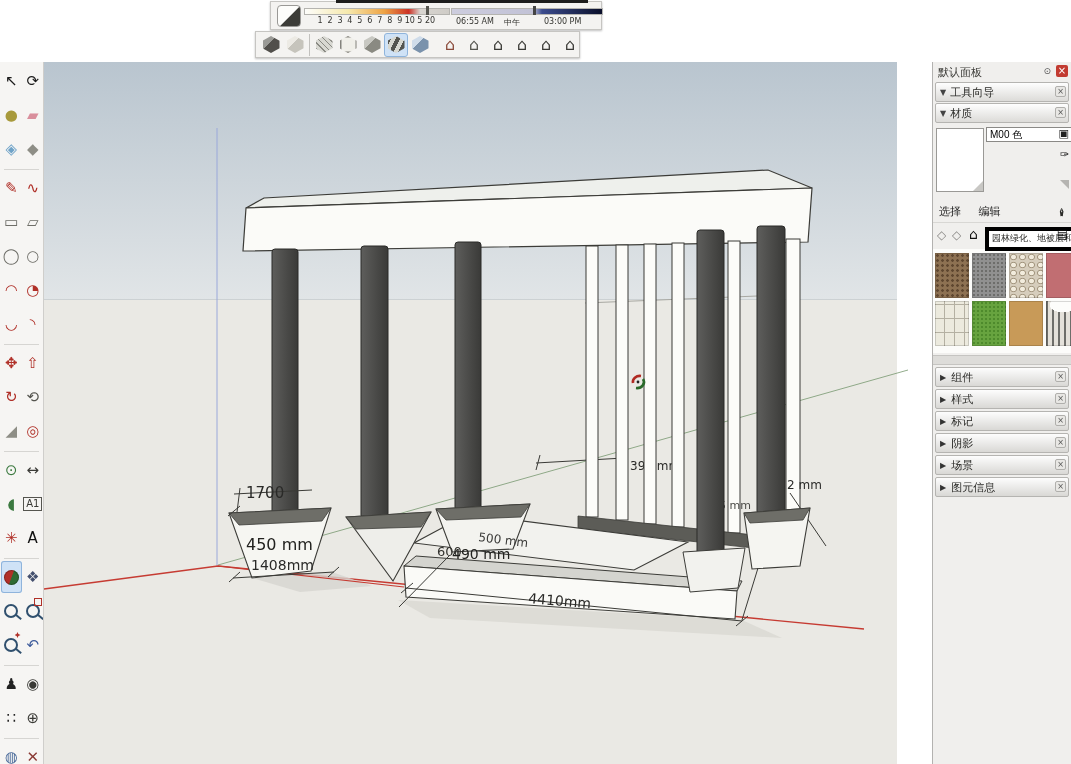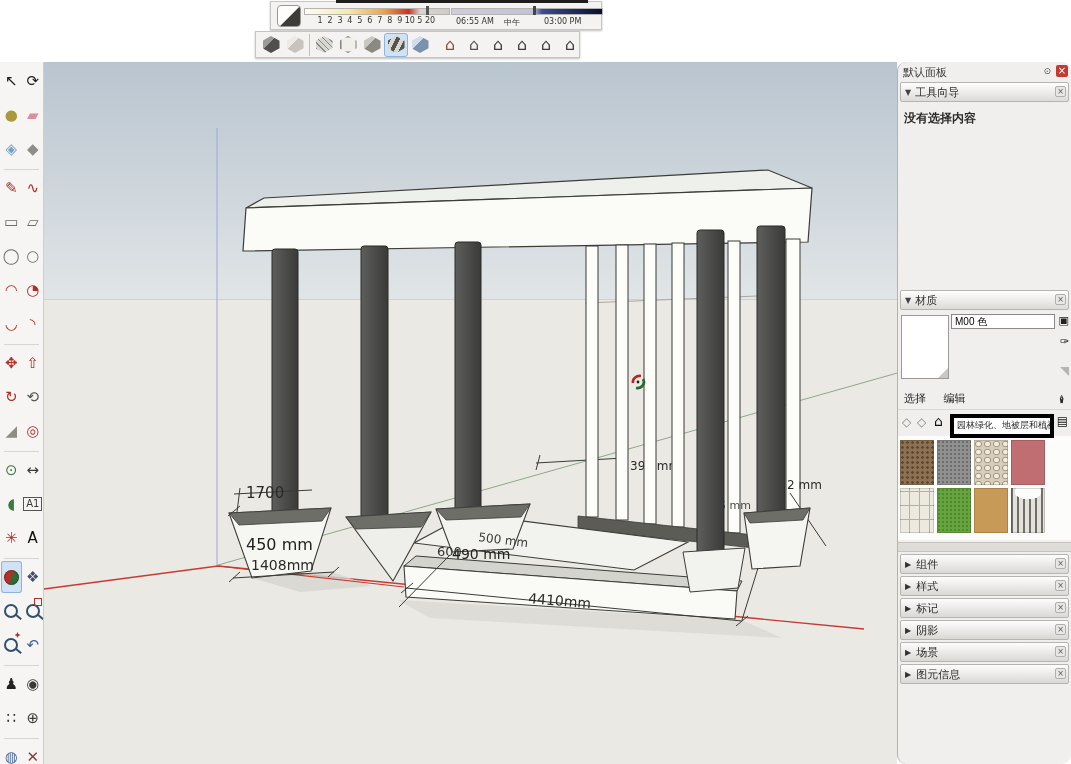--- a/index.html
+++ b/index.html
@@ -50,22 +50,22 @@
   .ltb-sep{height:1px;background:#d6d5d2;margin:2px 4px;}
   .boxed{border:1px solid #55554f;font-size:10px;padding:0 2px;line-height:12px;text-align:center;}
   .mag{width:10px;height:10px;border:2px solid #30506e;border-radius:50%;position:relative;display:inline-block;}
   .mag::after{content:'';position:absolute;width:7px;height:2px;background:#30506e;right:-6px;bottom:-2px;transform:rotate(40deg);}
   .mag-badge{position:absolute;width:6px;height:6px;}
   .mag-badge.red{border:1.5px solid #b03028;right:1px;top:3px;}
   .mag-badge.arrows{background:#b03028;clip-path:polygon(50% 0,65% 35%,100% 50%,65% 65%,50% 100%,35% 65%,0 50%,35% 35%);right:1px;top:3px;}
   .orbit-ic{width:15px;height:15px;border-radius:50%;display:inline-block;
      background:linear-gradient(110deg,#b23028 48%,#2f6b33 52%);box-shadow:inset 0 0 0 1px rgba(0,0,0,.25);}
   
-  .right-panel{position:absolute;right:0;top:62px;bottom:0;width:174px;background:#f0efed;
-     border-left:1px solid #b3b2b0;z-index:5;box-sizing:border-box;color:#2b2b28;border-radius:9px;}
+  .right-panel{position:absolute;right:0;top:62px;bottom:0;width:139px;background:#f0efed;
+     border-left:1px solid #b3b2b0;z-index:5;box-sizing:border-box;color:#2b2b28;}
   .rp-title{height:19px;font-size:11px;padding:3px 5px 0;position:relative;color:#3a3a36;box-sizing:border-box;}
   .pin{position:absolute;right:20px;top:4px;font-size:9px;color:#555;}
   .close-red{position:absolute;right:3px;top:3px;width:12px;height:12px;background:#c23b31;color:#fff;
      font-size:10px;line-height:11px;text-align:center;border-radius:2px;}
   .sec-head{margin:1px 2px;height:18px;background:linear-gradient(#fefefe,#dcdbd8);border:1px solid #b5b4b1;
      border-radius:2px;font-size:11px;display:flex;align-items:center;padding:0 4px;position:relative;}
   .sec-head .tri{font-size:8px;margin-right:4px;color:#444;}
   .mini-x{position:absolute;right:2px;top:2.5px;width:11px;height:11px;border:1px solid #b0afac;background:#e8e7e4;
      font-size:8px;line-height:10px;text-align:center;color:#555;border-radius:2px;box-sizing:border-box;}
   .ei-body{height:186px;font-size:12px;font-weight:bold;padding:7px 6px;box-sizing:border-box;}
@@ -451,23 +451,20 @@
     <div class="rp-title">
       <span>默认面板</span>
       <span class="pin">⊙</span>
       <span class="close-red">×</span>
     </div>
     <div class="sec-head">
       <span class="tri">▼</span>
       <span>工具向导</span>
       <span class="mini-x">×</span>
     </div>
-    <div class="ei-body">
-      <span>没有选择内容</span>
-    </div>
     <div class="sec-head">
       <span class="tri">▼</span>
       <span>材质</span>
       <span class="mini-x">×</span>
     </div>
     <div class="mat-body">
       <span class="mat-preview"></span>
       <input class="mat-name" readonly="" value="M00 色" style="">
       <span class="mat-ic" style="top:3px">▣</span>
       <span class="mat-ic" style="top:24px">✑</span>

